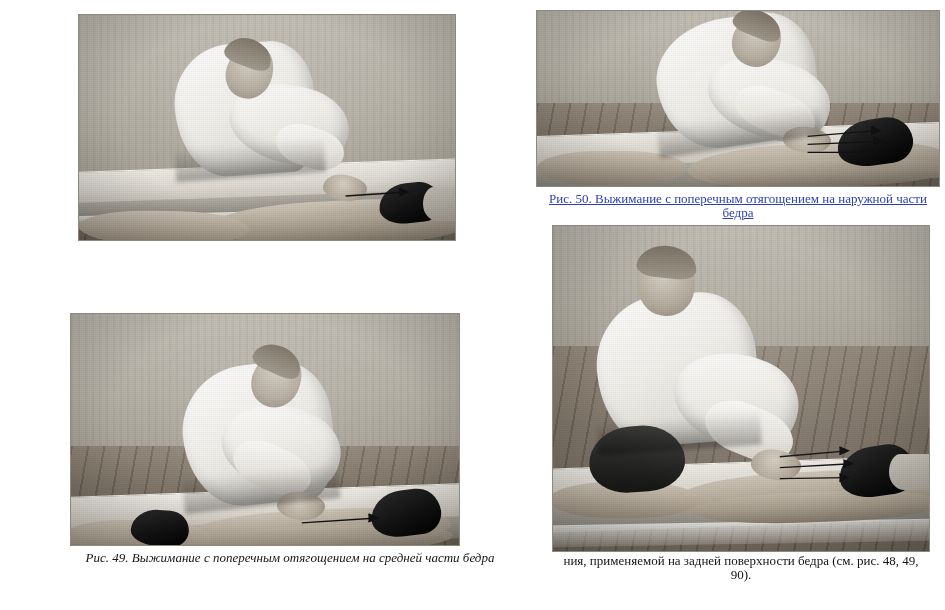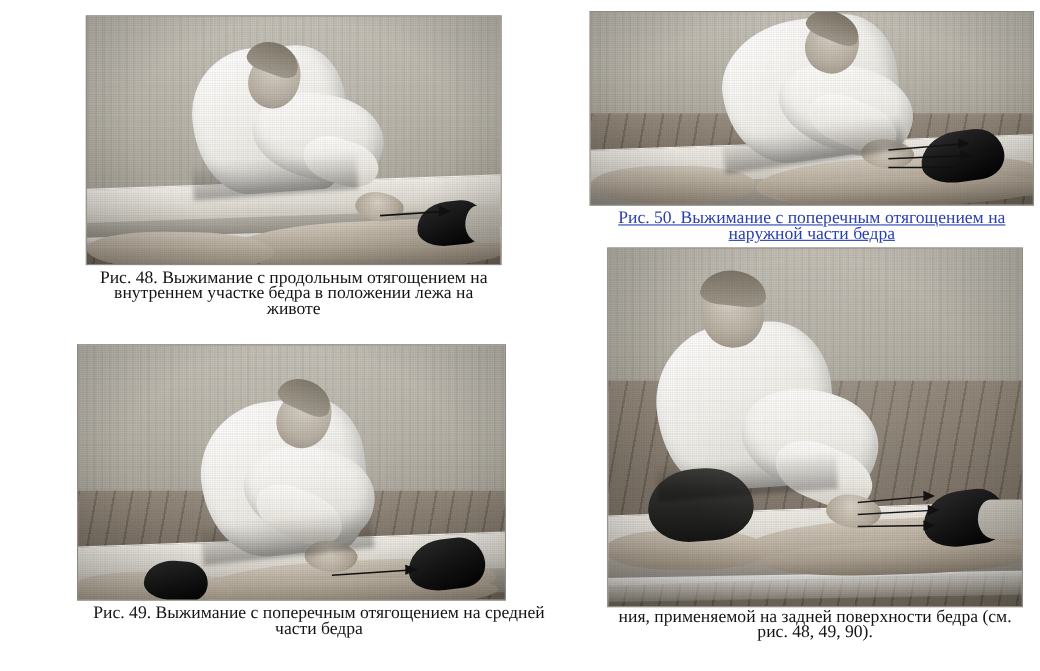--- a/index.html
+++ b/index.html
@@ -26,21 +26,21 @@
     position: absolute;
   }
   .photo {
     position: relative;
     overflow: hidden;
     background: #b9b5ad;
     border: 1px solid #8d8980;
     box-sizing: border-box;
   }
   .caption {
-    font-size: 16px;
+    font-size: 13px;
     line-height: 14px;
     text-align: center;
     color: #141414;
     margin-top: 5px;
     font-family: "Liberation Serif", serif;
   }
   .caption.link {
     color: #2a3fb0;
     text-decoration: underline;
   }
@@ -204,24 +204,23 @@
           <g stroke="#111" stroke-width="1.4" fill="none">
             <line x1="268" y1="182" x2="330" y2="178"></line>
             <polyline points="322,174 331,178 322,182" fill="#111"></polyline>
           </g>
         </svg>
 
         <div class="grain"></div>
         <div class="vignette"></div>
       </div>
     </div>
-    <div class="caption">Рис. 48. Выжимание с продольным отягощением на внутреннем участке бедра в положении лежа на животе</div>
   </div>
 
-  <div class="figure" style="left:70px; top:313px; width:440px;">
+  <div class="figure" style="left:70px; top:313px; width:440px;font-style:italic;">
     <div class="photo" style="width:390px; height:233px;">
       <div class="scene">
         <div class="wall" style="height:132px;">
             <div class="wall-streaks"></div>
           </div>
         <div class="floor" style="top:132px; height:101px;">
             <div class="floor-planks"></div>
           </div>
 
         <div class="table-top" style="left:-6px; top:176px; width:404px; height:36px; transform:rotate(-2deg);"></div>

